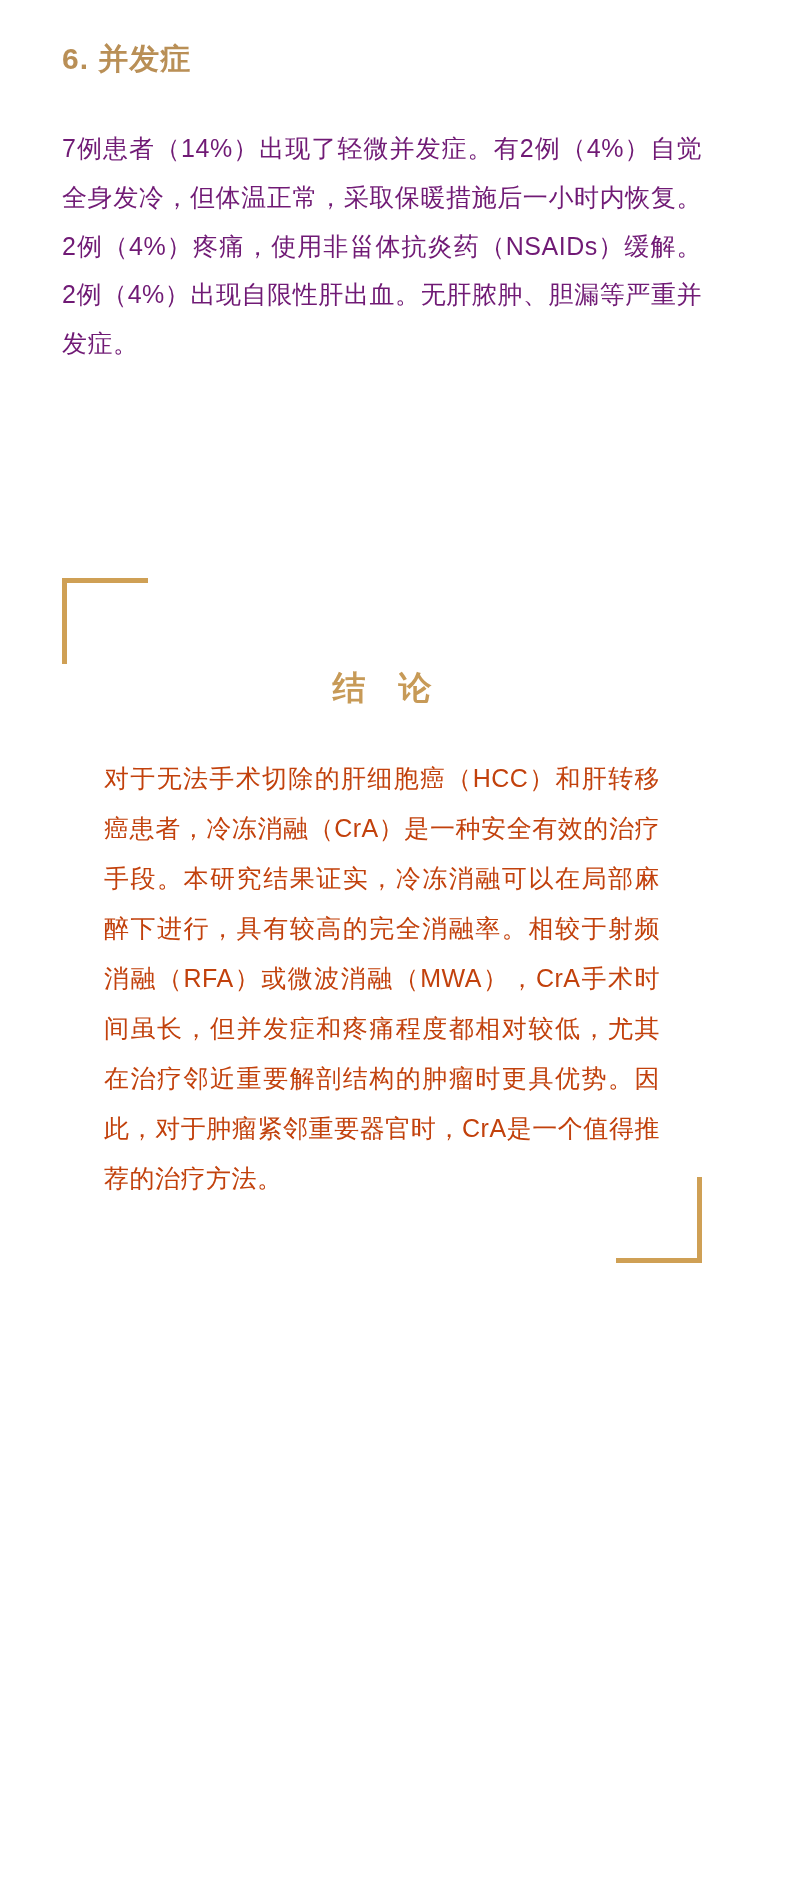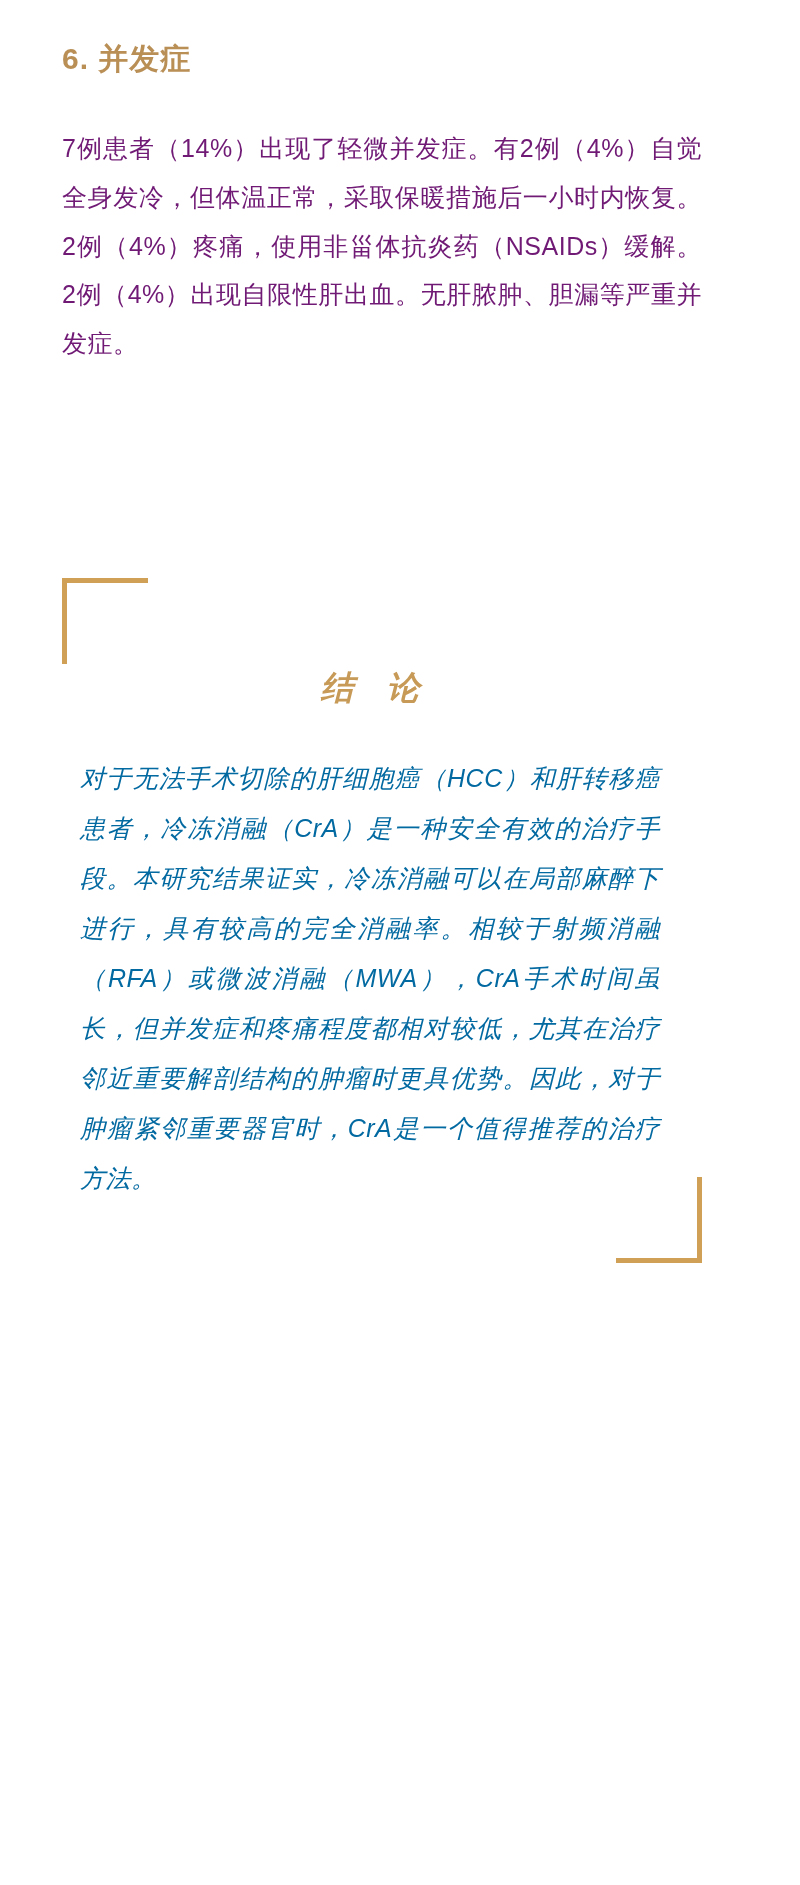--- a/index.html
+++ b/index.html
@@ -44,22 +44,21 @@
     color: #701a75;
     text-align: justify;
     text-justify: inter-ideograph;
     letter-spacing: 0.5px;
   }
 
   
   .conclusion {
     position: relative;
     margin-top: 210px;
-    padding: 0 62px 0 38px;
-    font-style: italic;
+    padding: 0 62px 0 62px;
   }
   .corner {
     position: absolute;
     width: 86px;
     height: 86px;
     box-sizing: border-box;
   }
   .corner-tl {
     left: 62px;
     top: 0px;
@@ -84,21 +83,21 @@
     color: #c79a57;
     letter-spacing: 12px;
     text-indent: 12px;
   }
   .conclusion-text {
     margin: 0;
     padding-top: 42px;
     padding-bottom: 60px;
     font-size: 25px;
     line-height: 2.0;
-    color: #0369a1;
+    color: #c2410c;
     text-align: justify;
     text-justify: inter-ideograph;
     letter-spacing: 0.5px;
   }
 </style>
 </head>
 <body>
 
 <div class="page">
 

